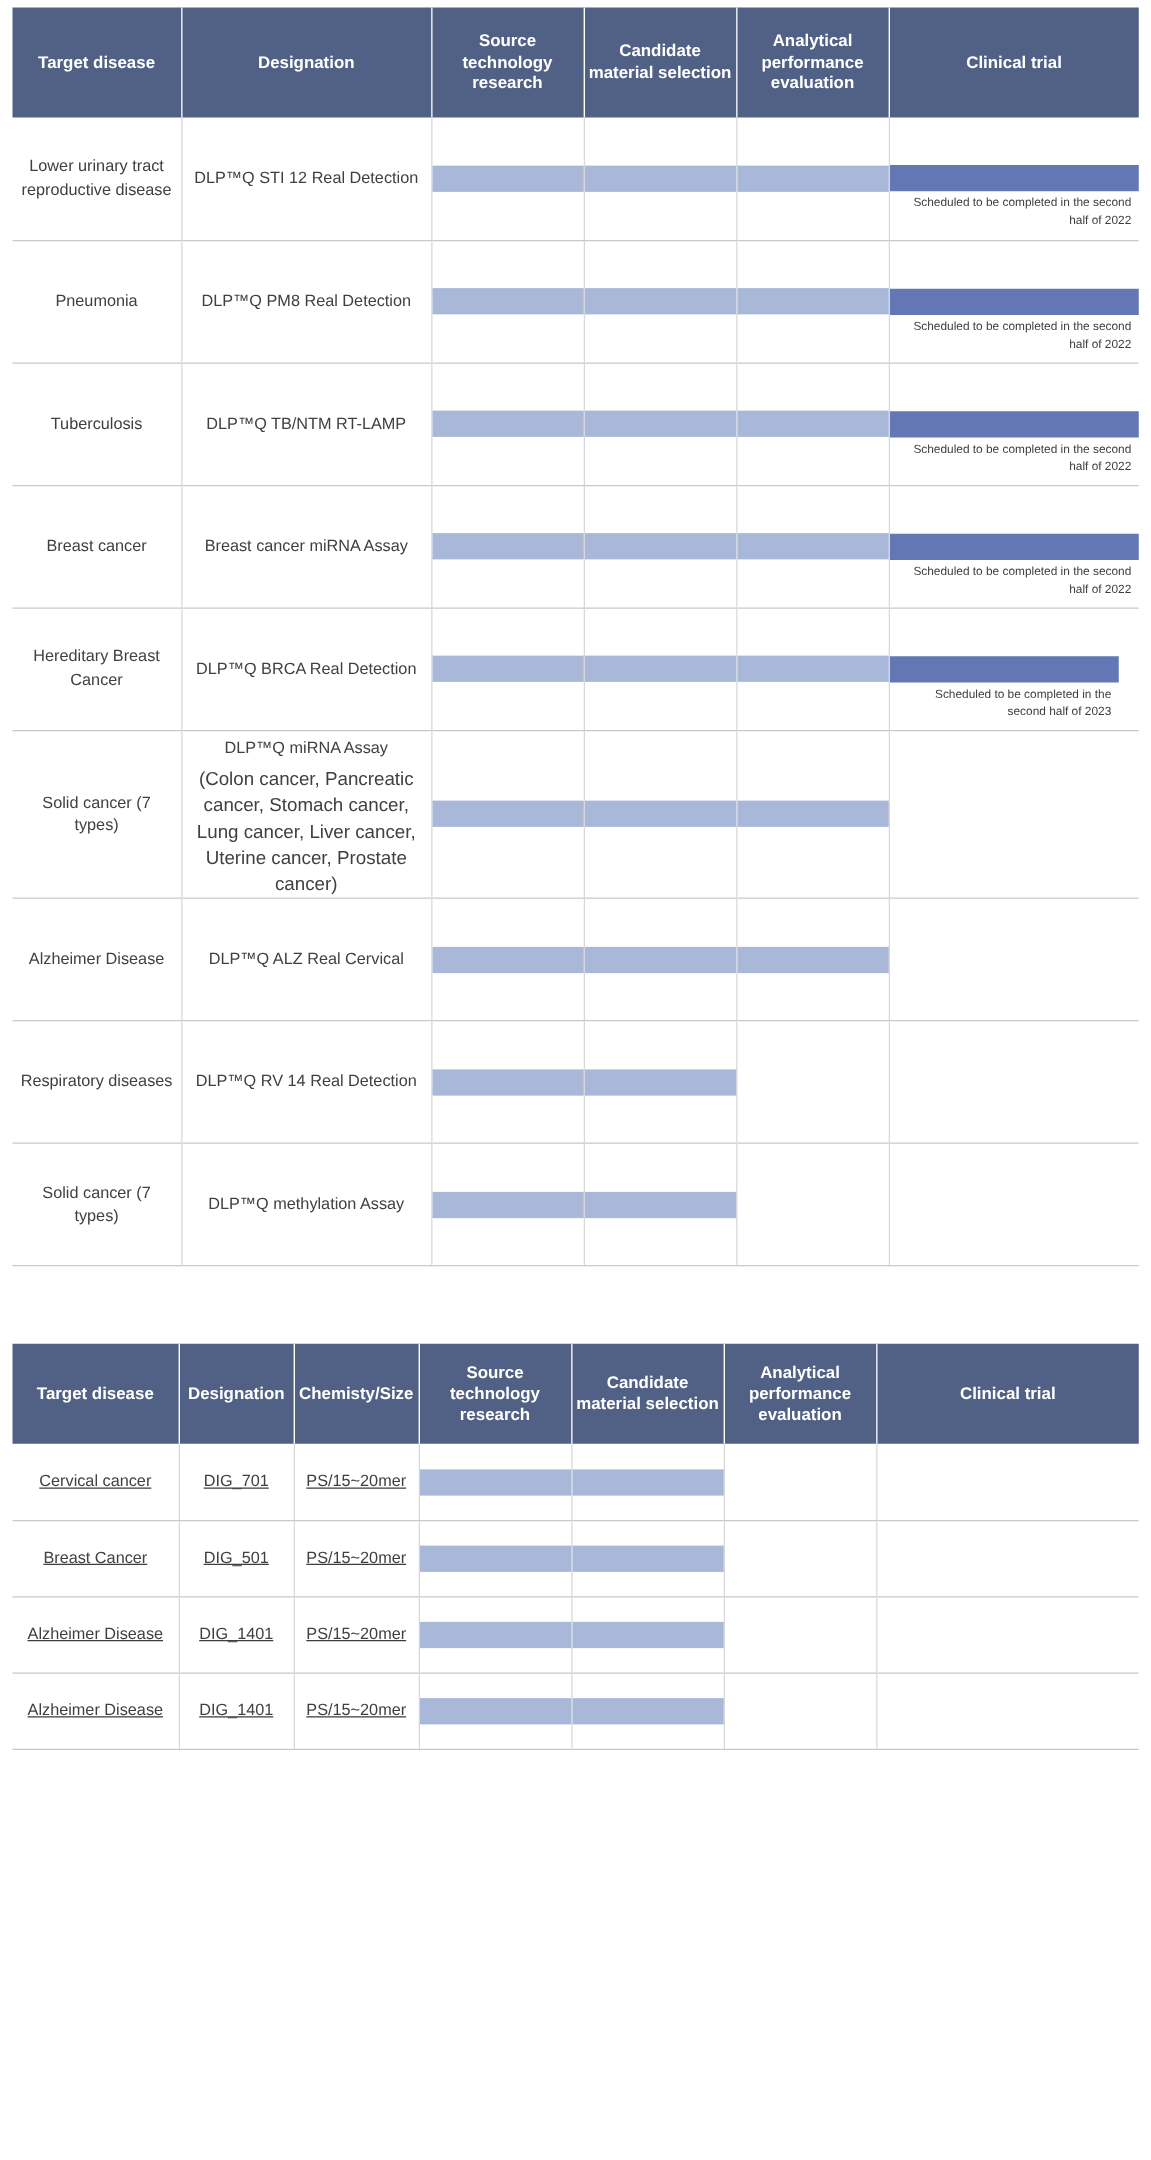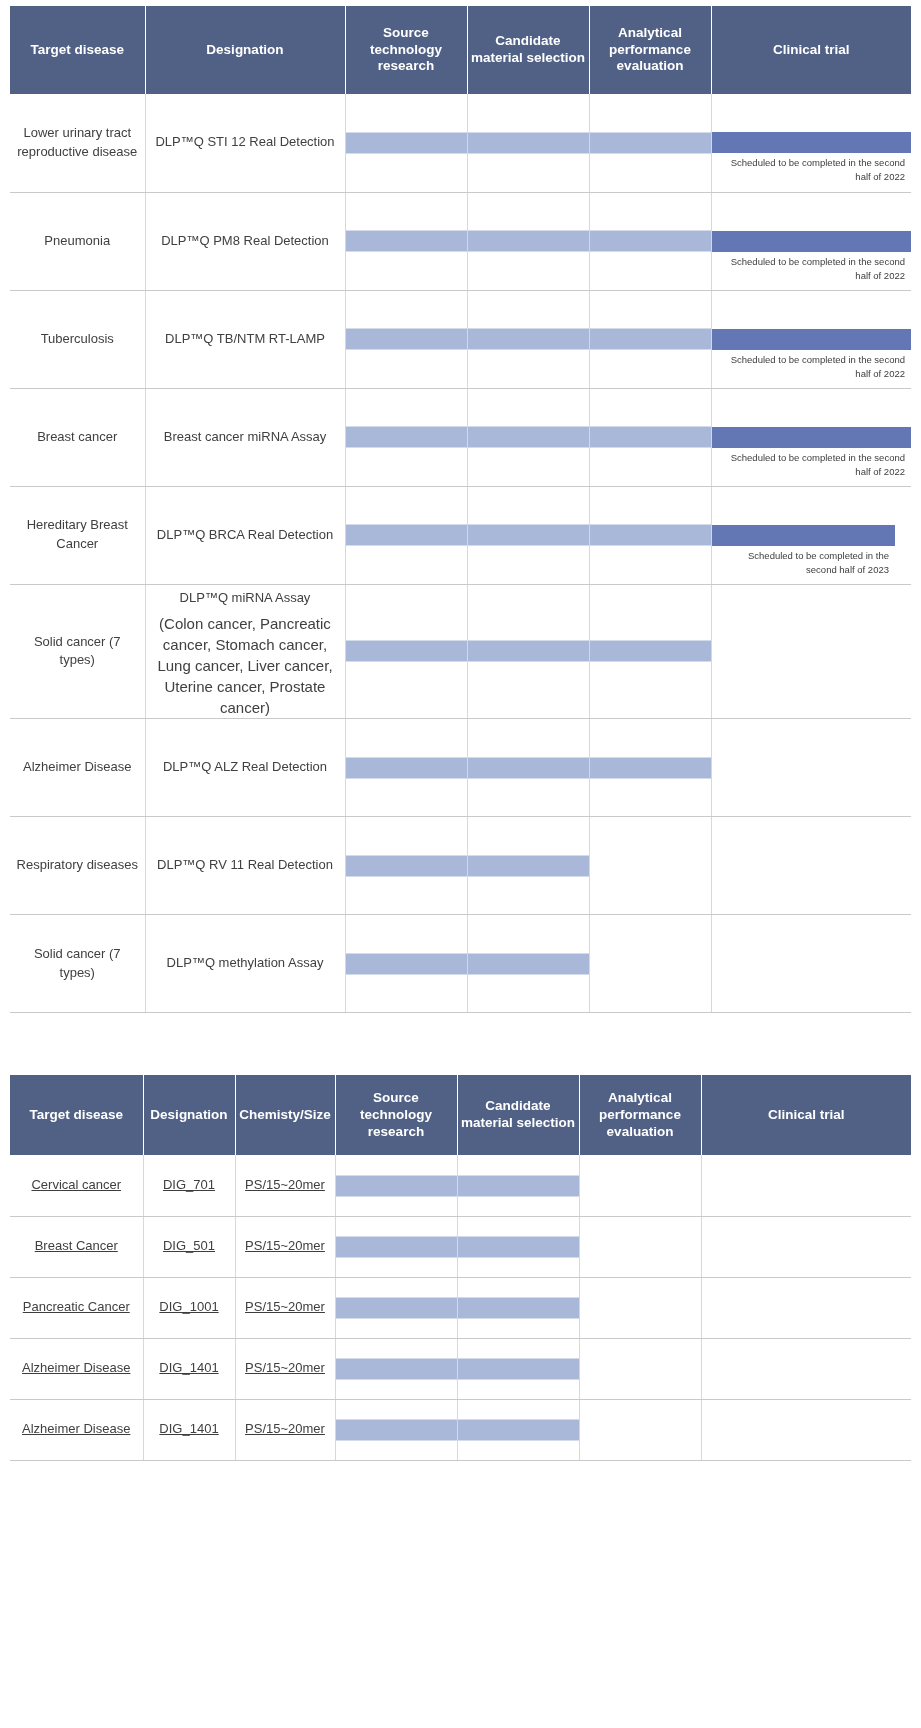--- a/index.html
+++ b/index.html
@@ -295,39 +295,39 @@
           <td class="stage">
             <span class="bar"></span>
           </td>
           <td class="clinical-wrap"></td>
         </tr>
         <tr>
           <td class="c-label">
             <span class="cell-txt">Alzheimer Disease</span>
           </td>
           <td>
-            <span class="cell-txt">DLP™Q ALZ Real Detection</span>
+            <span class="cell-txt">DLP™Q ALZ Real Cervical</span>
           </td>
           <td class="stage">
             <span class="bar"></span>
           </td>
           <td class="stage">
             <span class="bar"></span>
           </td>
           <td class="stage">
             <span class="bar"></span>
           </td>
           <td class="clinical-wrap"></td>
         </tr>
         <tr>
           <td class="c-label">
             <span class="cell-txt">Respiratory diseases</span>
           </td>
           <td>
-            <span class="cell-txt">DLP™Q RV 11 Real Detection</span>
+            <span class="cell-txt">DLP™Q RV 14 Real Detection</span>
           </td>
           <td class="stage">
             <span class="bar"></span>
           </td>
           <td class="stage">
             <span class="bar"></span>
           </td>
           <td class="stage"></td>
           <td class="clinical-wrap"></td>
         </tr>
@@ -407,39 +407,20 @@
             <span class="bar"></span>
           </td>
           <td class="stage">
             <span class="bar"></span>
           </td>
           <td class="stage"></td>
           <td class="stage"></td>
         </tr>
         <tr>
           <td class="c-label">
-            <span class="cell-txt">Pancreatic Cancer</span>
-          </td>
-          <td>
-            <span class="cell-txt">DIG_1001</span>
-          </td>
-          <td>
-            <span class="cell-txt">PS/15~20mer</span>
-          </td>
-          <td class="stage">
-            <span class="bar"></span>
-          </td>
-          <td class="stage">
-            <span class="bar"></span>
-          </td>
-          <td class="stage"></td>
-          <td class="stage"></td>
-        </tr>
-        <tr>
-          <td class="c-label">
             <span class="cell-txt">Alzheimer Disease</span>
           </td>
           <td>
             <span class="cell-txt">DIG_1401</span>
           </td>
           <td>
             <span class="cell-txt">PS/15~20mer</span>
           </td>
           <td class="stage">
             <span class="bar"></span>

